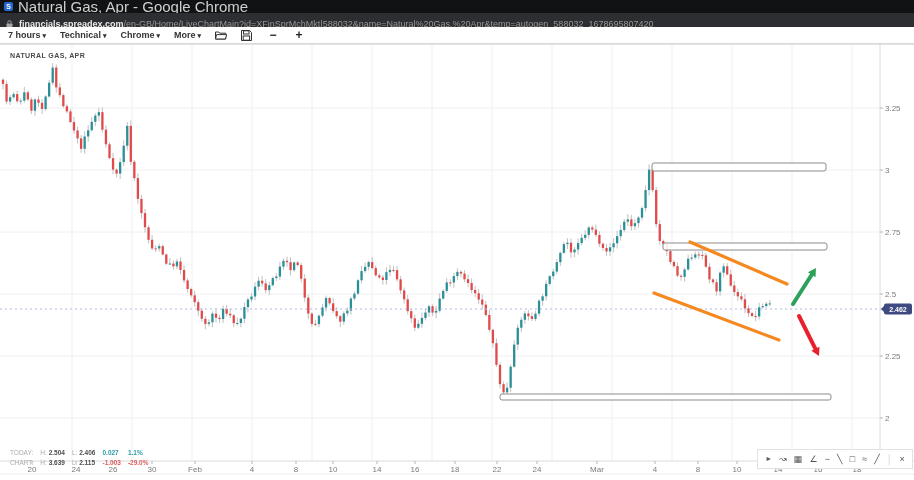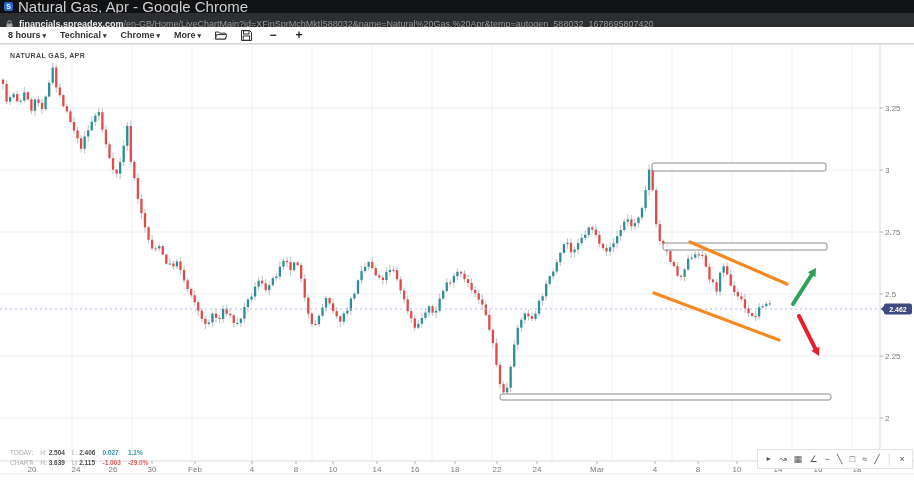--- a/index.html
+++ b/index.html
@@ -55,21 +55,21 @@
   <span class="lock">
     <svg width="7" height="9" viewBox="0 0 7 9">
       <rect x="0.5" y="3.5" width="6" height="5" rx="0.8" fill="#a8a8a8"></rect>
       <path d="M1.8 3.5 V2.4 a1.7 1.7 0 0 1 3.4 0 V3.5" fill="none" stroke="#a8a8a8" stroke-width="1"></path>
     </svg>
   </span>
   <span class="url"><span class="domain">financials.spreadex.com</span><span class="path">/en-GB/Home/LiveChartMain?id=XFinSprMchMkt|588032&amp;name=Natural%20Gas,%20Apr&amp;temp=autogen_588032_1678695807420</span></span>
 </div>
 
 <div class="toolbar">
-  <span class="menu-btn"><span>8 hours</span><span class="caret">▾</span></span>
+  <span class="menu-btn"><span>7 hours</span><span class="caret">▾</span></span>
   <span class="menu-btn"><span>Technical</span><span class="caret">▾</span></span>
   <span class="menu-btn"><span>Chrome</span><span class="caret">▾</span></span>
   <span class="menu-btn"><span>More</span><span class="caret">▾</span></span>
   <span class="tool-ico">
     <svg width="12" height="10" viewBox="0 0 12 10">
       <path d="M0.5 2 h3.2 l1 1.2 h6 v5.8 h-10.2 z" fill="none" stroke="#333" stroke-width="1"></path>
       <path d="M1.6 4.6 h10.1 l-1.3 4.4 h-9.9 z" fill="#fff" stroke="#333" stroke-width="1"></path>
     </svg>
   </span>
   <span class="tool-ico">

